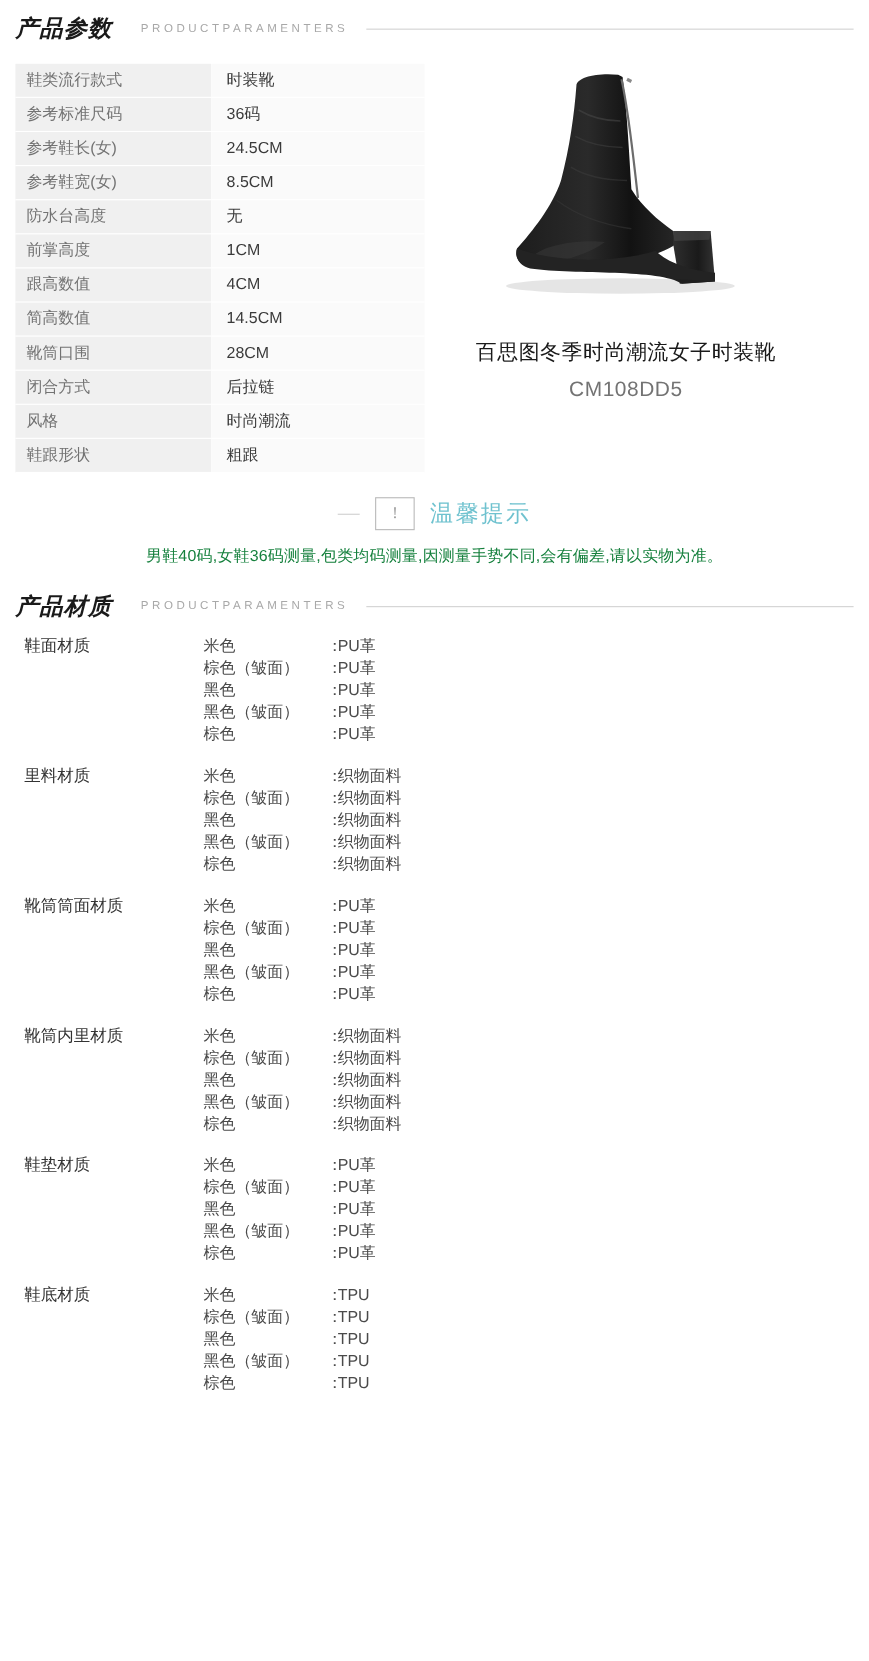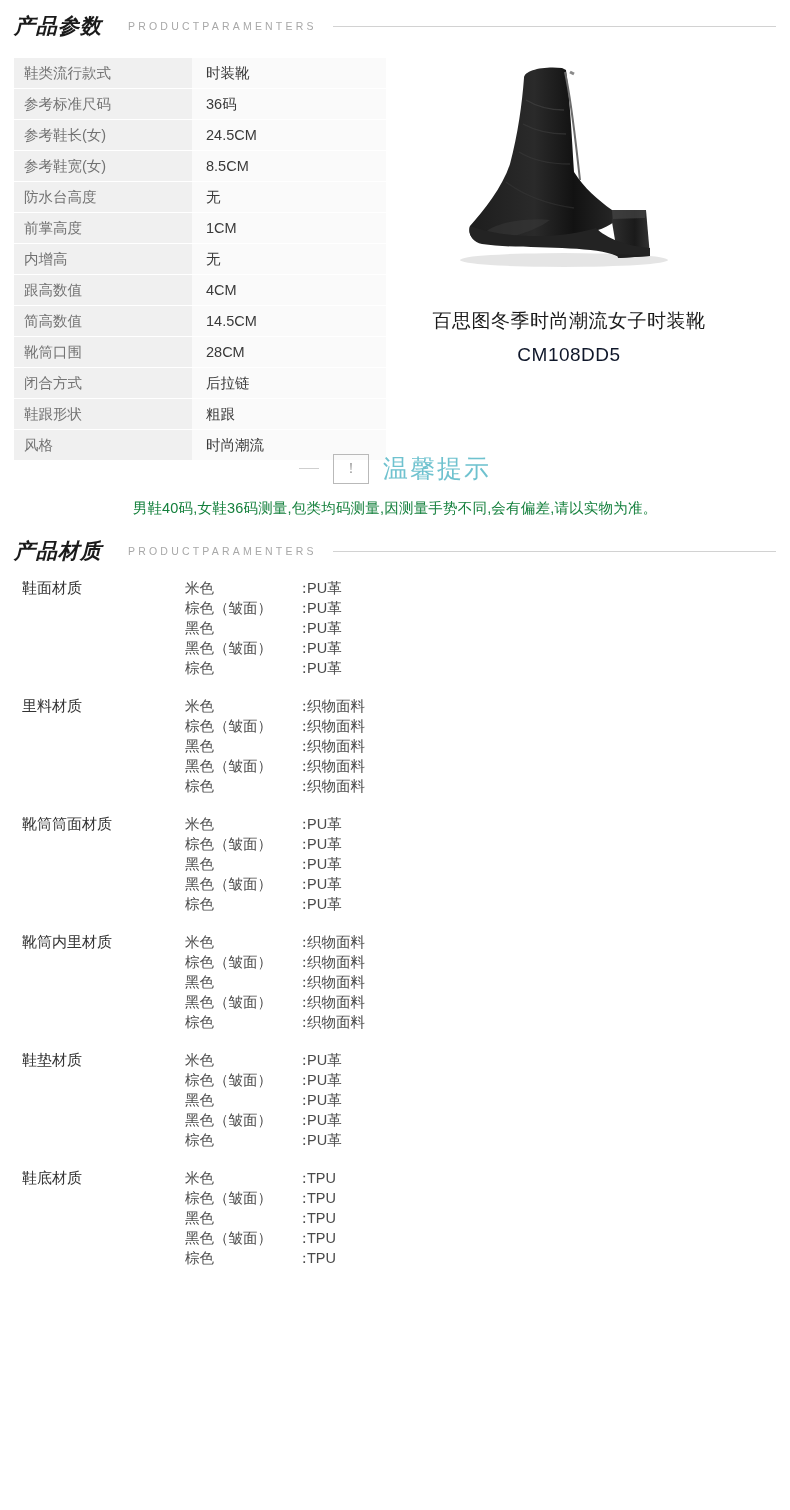--- a/index.html
+++ b/index.html
@@ -92,21 +92,21 @@
   }
   .product-title {
     margin-top: 16px;
     font-size: 19px;
     color: #1a1a1a;
     line-height: 34px;
     letter-spacing: 0.5px;
   }
   .product-code {
     font-size: 19px;
-    color: #0f172a;
+    color: #737373;
     line-height: 34px;
     letter-spacing: 0.5px;
   }
 
   
   .tips {
     position: absolute;
     left: 0;
     top: 452px;
     width: 790px;
@@ -128,21 +128,21 @@
     height: 30px;
     border: 1px solid #b9b9b9;
     display: inline-flex;
     align-items: center;
     justify-content: center;
     font-size: 15px;
     color: #9a9a9a;
     font-family: "Liberation Serif", serif;
   }
   .tips-title {
-    font-size: 25px;
+    font-size: 21px;
     color: #6fc2cf;
     letter-spacing: 2px;
     font-weight: normal;
   }
   .tips-text {
     margin-top: 14px;
     font-size: 14.5px;
     color: #15803d;
     letter-spacing: 0.2px;
   }
@@ -216,46 +216,42 @@
     </tr>
     <tr>
       <td class="k">防水台高度</td>
       <td class="v">无</td>
     </tr>
     <tr>
       <td class="k">前掌高度</td>
       <td class="v">1CM</td>
     </tr>
     <tr>
-      <td class="k">内增高</td>
-      <td class="v">无</td>
-    </tr>
-    <tr>
       <td class="k">跟高数值</td>
       <td class="v">4CM</td>
     </tr>
     <tr>
       <td class="k">简高数值</td>
       <td class="v">14.5CM</td>
     </tr>
     <tr>
       <td class="k">靴筒口围</td>
       <td class="v">28CM</td>
     </tr>
     <tr>
       <td class="k">闭合方式</td>
       <td class="v">后拉链</td>
     </tr>
     <tr>
+      <td class="k">风格</td>
+      <td class="v">时尚潮流</td>
+    </tr>
+    <tr>
       <td class="k">鞋跟形状</td>
       <td class="v">粗跟</td>
-    </tr>
-    <tr>
-      <td class="k">风格</td>
-      <td class="v">时尚潮流</td>
     </tr>
   </tbody>
 </table>
 
 <div class="product-media">
   <div class="boot-wrap">
     <svg width="390" height="228" viewBox="0 0 390 228">
       <defs>
         <linearGradient id="bootShade" x1="0" y1="0" x2="1" y2="0">
           <stop offset="0%" stop-color="#1d1d1d"></stop>

